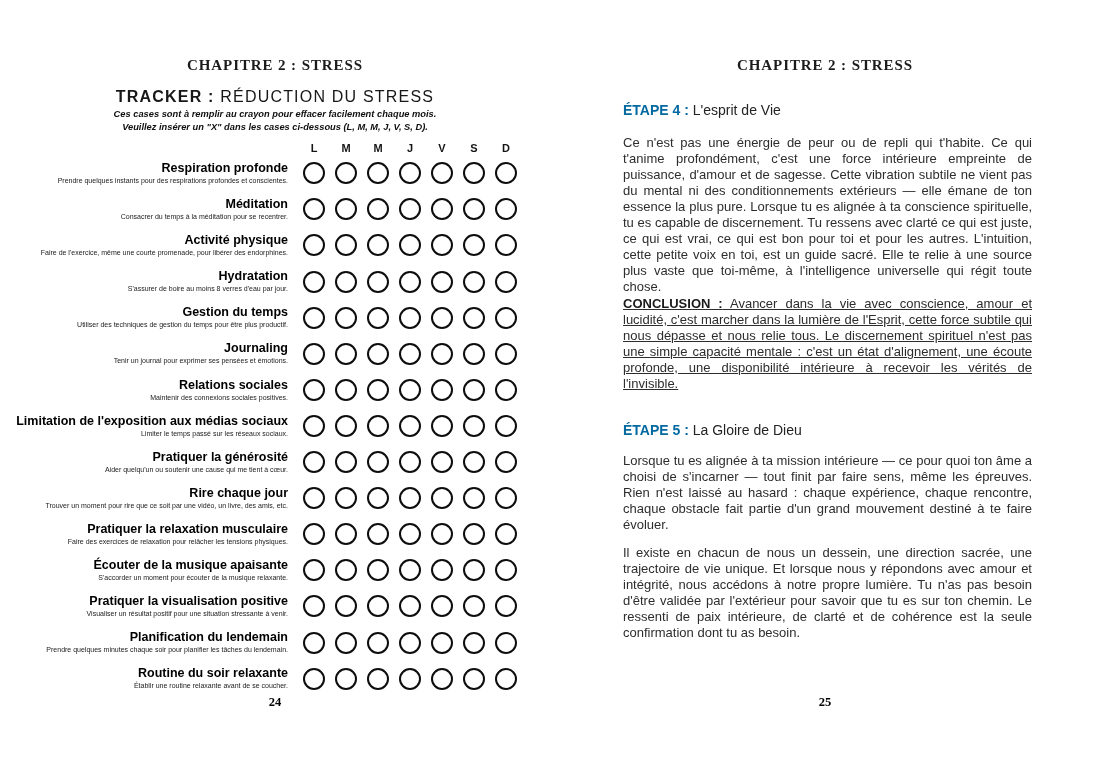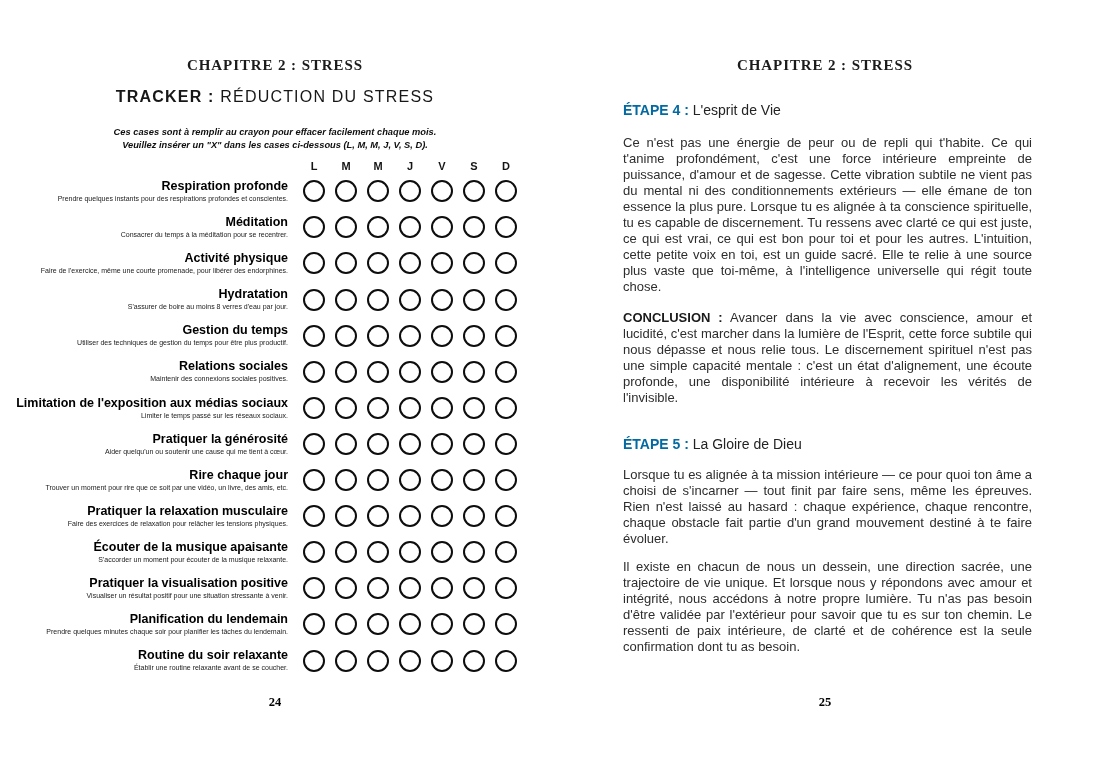--- a/index.html
+++ b/index.html
@@ -38,21 +38,21 @@
   .tracker-title {
     margin-top:14px;
     text-align:center;
     font-size:16px;
     line-height:19px;
     letter-spacing:1.2px;
     color:#171717;
   }
   .tracker-title .tt-bold { font-weight:700; }
   .tracker-subtitle {
-    margin-top:20px;
+    margin-top:2px;
     text-align:center;
     font-style:italic;
     font-weight:600;
     font-size:9.3px;
     line-height:12.5px;
     color:#0f0f0f;
   }
   .days-row {
     display:flex;
     gap:10px;
@@ -111,21 +111,21 @@
   .heading-e4 { margin-top:29px; }
   .heading-e5 { margin-top:30px; }
   .body-par {
     text-align:justify;
     font-size:13px;
     line-height:16px;
     color:#2d2d2d;
   }
   .body-par .par-bold { font-weight:700; color:#1a1a1a; }
   .par-1 { margin-top:17px; }
-  .par-2 { margin-top:15px; }
+  .par-2 { margin-top:1px;text-decoration:underline; }
   .par-3 { margin-top:15px; }
   .par-4 { margin-top:12px; }
 </style>
 </head>
 <body>
 
 <div class="spread">
 
   <div class="page">
     <div class="page-header">CHAPITRE 2 : STRESS</div>
@@ -219,20 +219,35 @@
             <span class="circle"></span>
             <span class="circle"></span>
             <span class="circle"></span>
             <span class="circle"></span>
             <span class="circle"></span>
             <span class="circle"></span>
           </div>
       </div>
       <div class="trow">
         <div class="tlabel">
+            <span class="ttitle">Journaling</span>
+            <span class="tdesc">Tenir un journal pour exprimer ses pensées et émotions.</span>
+          </div>
+        <div class="tcircles">
+            <span class="circle"></span>
+            <span class="circle"></span>
+            <span class="circle"></span>
+            <span class="circle"></span>
+            <span class="circle"></span>
+            <span class="circle"></span>
+            <span class="circle"></span>
+          </div>
+      </div>
+      <div class="trow">
+        <div class="tlabel">
             <span class="ttitle">Relations sociales</span>
             <span class="tdesc">Maintenir des connexions sociales positives.</span>
           </div>
         <div class="tcircles">
             <span class="circle"></span>
             <span class="circle"></span>
             <span class="circle"></span>
             <span class="circle"></span>
             <span class="circle"></span>
             <span class="circle"></span>

